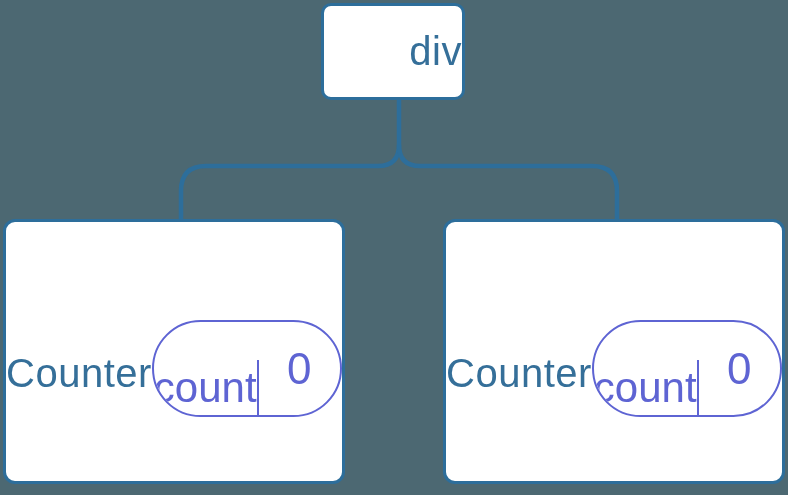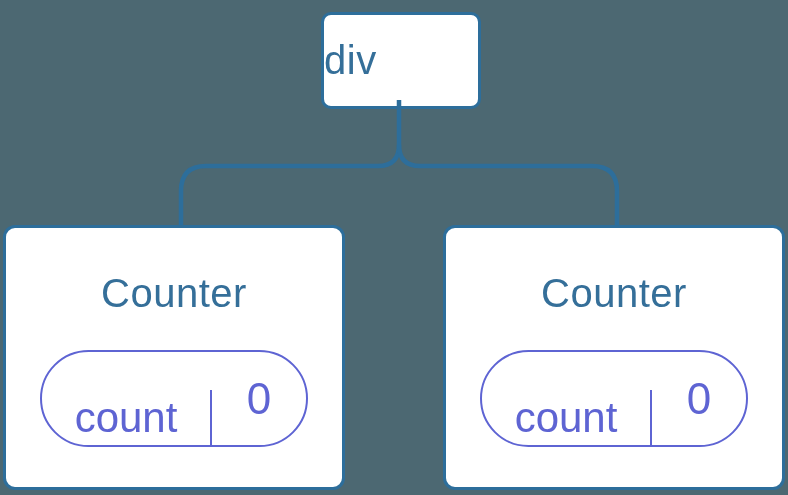--- a/index.html
+++ b/index.html
@@ -16,29 +16,29 @@
   .canvas {
     position: relative;
     width: 788px;
     height: 495px;
     background: var(--background);
     overflow: hidden;
   }
   .node-root {
     position: absolute;
     left: 321px;
-    top: 12px;
-    width: 160px;
+    top: 3px;
+    width: 144px;
     height: 97px;
     background: var(--card-background);
     border: 3px solid var(--line-blue);
     border-radius: 10px;
     display: flex;
     align-items: center;
-    justify-content: flex-start;
+    justify-content: flex-end;
   }
   .node-root-label {
     font-size: 40px;
     font-weight: 500;
     letter-spacing: 0.5px;
     color: var(--label-blue);
   }
   .connectors {
     position: absolute;
     left: 0;
@@ -47,29 +47,30 @@
     height: 495px;
     pointer-events: none;
   }
   .connectors path {
     fill: none;
     stroke: var(--line-blue);
     stroke-width: 4.5;
   }
   .card {
     position: absolute;
-    top: 225px;
+    top: 219px;
     width: 342px;
     height: 265px;
     background: var(--card-background);
     border: 3px solid var(--line-blue);
     border-radius: 12px;
     display: flex;
-    flex-direction: column;
+    flex-direction: row;
     align-items: center;
+    justify-content: flex-end;
   }
   .card-left  { left: 3px; }
   .card-right { left: 443px; }
   .card-title {
     margin-top: 42px;
     font-size: 40px;
     font-weight: 500;
     letter-spacing: 0.5px;
     line-height: 46px;
     color: var(--label-blue);

